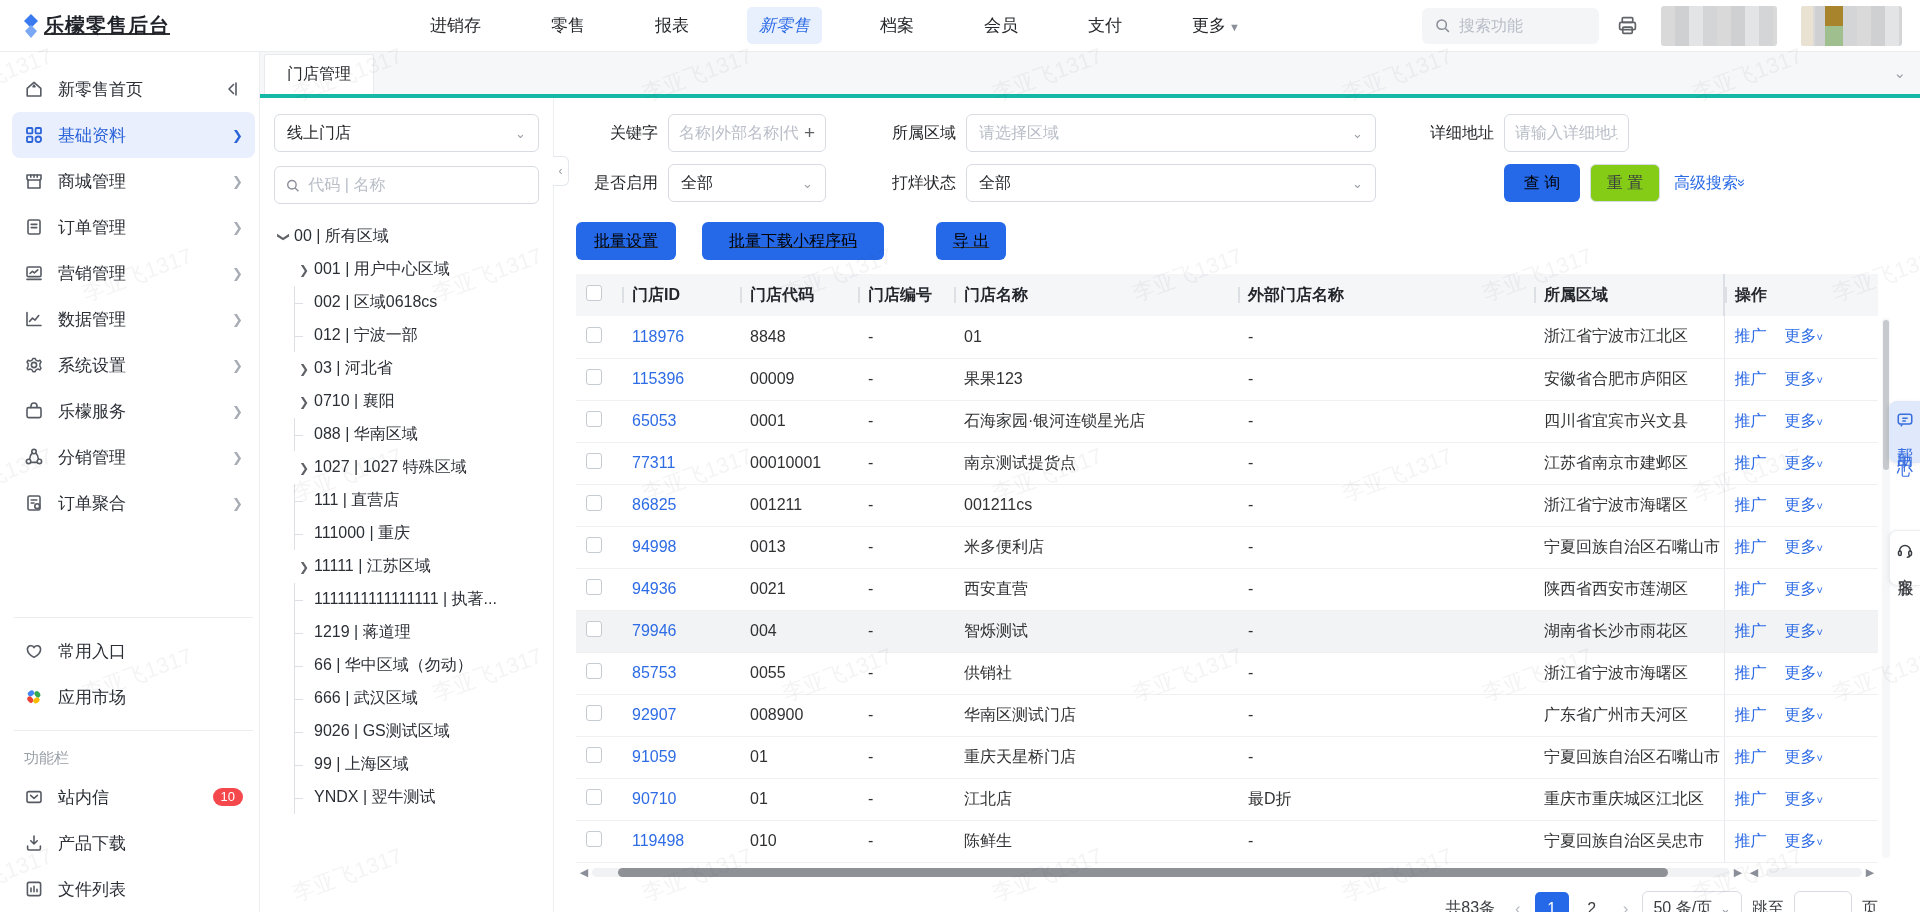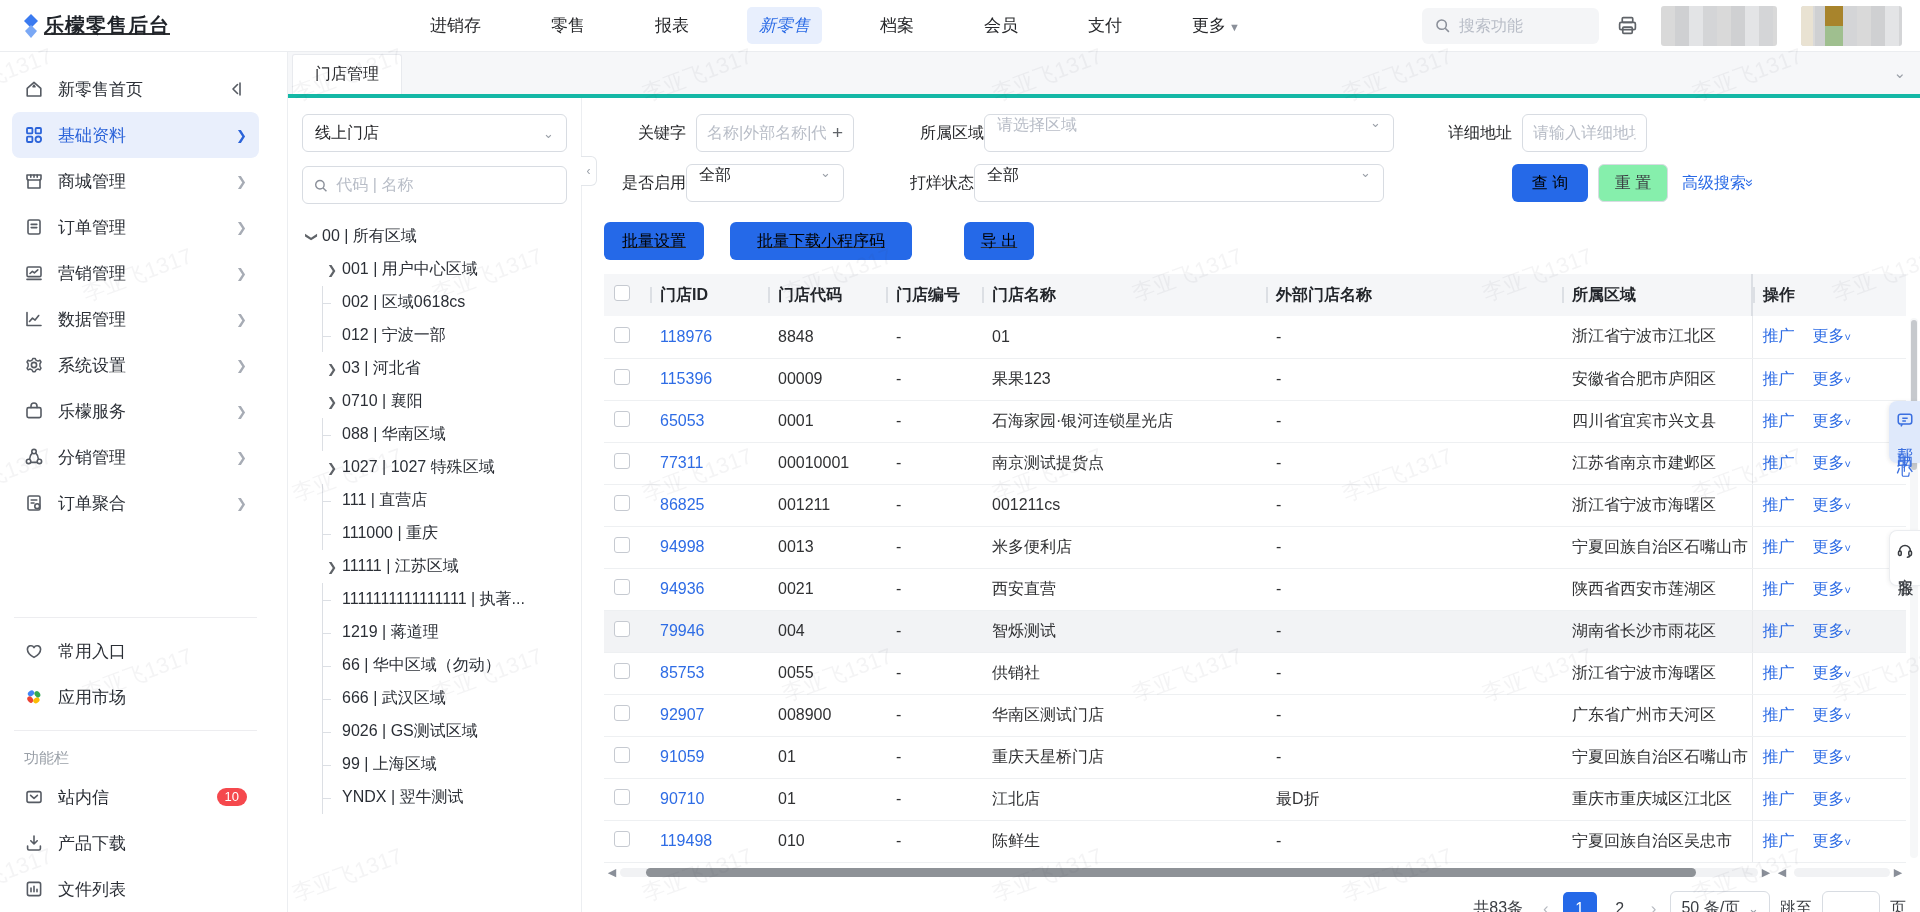--- a/index.html
+++ b/index.html
@@ -30,21 +30,21 @@
   .blur-1 { width:196px; margin-left:22px; }
   .blur-2 { width:170px; margin-left:24px; position:relative; overflow:hidden; }
   .blur-2 .px1 { position:absolute; left:24px; top:0; width:18px; height:20px; background:#a8842c; }
   .blur-2 .px2 { position:absolute; left:24px; top:20px; width:18px; height:20px; background:#9fbf8f; }
   .blur-2 .px3 { position:absolute; left:0; top:0; width:12px; height:40px; background:#e9e2d2; }
 
   
   .page { display:flex; height:860px; }
 
   
-  .sidebar { width:288px; flex:none; border-right:1px solid #eceef1; padding:14px 28px 0 12px; display:flex; flex-direction:column; background:#fff; }
+  .sidebar { width:260px; flex:none; border-right:1px solid #eceef1; padding:14px 4px 0 12px; display:flex; flex-direction:column; background:#fff; }
   .side-item { display:flex; align-items:center; height:46px; padding:0 12px; border-radius:8px; cursor:pointer; color:#2b2f36; gap:14px; flex:none; }
   .side-item svg { flex:none; }
   .side-item .lbl { font-size:17px; flex:1; white-space:nowrap; }
   .side-item .chev { color:#a7acb5; font-size:13px; }
   .side-item.active { background:#e9effc; color:#2b63d9; }
   .side-item.active .lbl { color:#2b63d9; }
   .side-item.active .chev { color:#2b63d9; }
   .side-divider { border-top:1px solid #ededf0; margin:10px 2px; flex:none; }
   .side-section { font-size:15px; color:#9aa0a8; padding:8px 12px 6px; flex:none; }
   .badge { background:#f5484d; color:#fff; font-size:13px; border-radius:9px; padding:1px 8px; line-height:16px; }
@@ -78,32 +78,32 @@
   .rightpane { flex:1; min-width:0; border-left:1px solid #eceef1; position:relative; padding:16px 0 0 22px; display:flex; flex-direction:column; }
   .pane-handle { position:absolute; left:-1px; top:58px; width:16px; height:30px; background:#fff; border:1px solid #e3e6ea; border-left:none; border-radius:0 6px 6px 0; color:#9aa0a8; font-size:12px; display:flex; align-items:center; justify-content:center; cursor:pointer; }
 
   .filters { flex:none; }
   .f-row { display:flex; align-items:center; height:38px; margin-bottom:12px; }
   .f-label { width:82px; text-align:right; font-size:16px; color:#27282b; flex:none; white-space:nowrap; }
   .f-kw { width:158px; height:38px; margin-left:10px; border:1px solid #d8dce2; border-radius:6px; display:flex; align-items:center; padding:0 10px; }
   .f-kw input { border:none; outline:none; width:100%; font-size:16px; }
   .f-kw input::placeholder, .f-input input::placeholder { color:#b8bdc7; }
   .f-kw .plus { color:#5f6368; font-size:19px; cursor:pointer; padding-left:6px; }
-  .f-select { height:38px; border:1px solid #d8dce2; border-radius:6px; display:flex; align-items:flex-start; justify-content:space-between; padding:0 12px; cursor:pointer; }
+  .f-select { height:38px; margin-left:10px; border:1px solid #d8dce2; border-radius:6px; display:flex; align-items:center; justify-content:space-between; padding:0 12px; cursor:pointer; }
   .f-select.wide { width:410px; }
   .f-select.narrow { width:158px; }
   .f-select .val { font-size:16px; color:#27282b; }
   .f-select .val.ph { color:#b8bdc7; }
   .f-label.g2 { width:130px; }
   .f-label.g3 { width:118px; }
   .f-input { width:125px; height:38px; margin-left:10px; border:1px solid #d8dce2; border-radius:6px; display:flex; align-items:center; padding:0 10px; }
   .f-input input { border:none; outline:none; width:100%; font-size:16px; }
   .btn { height:38px; border-radius:6px; font-size:16px; display:inline-flex; align-items:center; justify-content:center; cursor:pointer; white-space:nowrap; }
   .btn-primary { background:#2569e8; color:#000000; border:none; }
-  .btn-plain { background:#86efac; color:#3a3d42; border:1px solid #d8dce2;text-align:right; }
+  .btn-plain { background:#84cc16; color:#3a3d42; border:1px solid #d8dce2;text-align:right; }
   .q-btn { width:76px; margin-left:128px; }
   .r-btn { width:70px; margin-left:10px; }
   .adv-link { color:#2b6be6; font-size:16px; margin-left:14px; cursor:pointer; white-space:nowrap; }
   .adv-link .dbl { display:inline-block; transform:rotate(90deg); font-size:14px; }
 
   .bulkbar { display:flex; gap:16px; margin:8px 0 14px; flex:none;text-decoration:underline; }
   .bulk1 { width:100px; }
   .bulk2 { width:182px; margin-left:10px; }
   .bulk3 { width:70px; margin-left:36px; }
 

